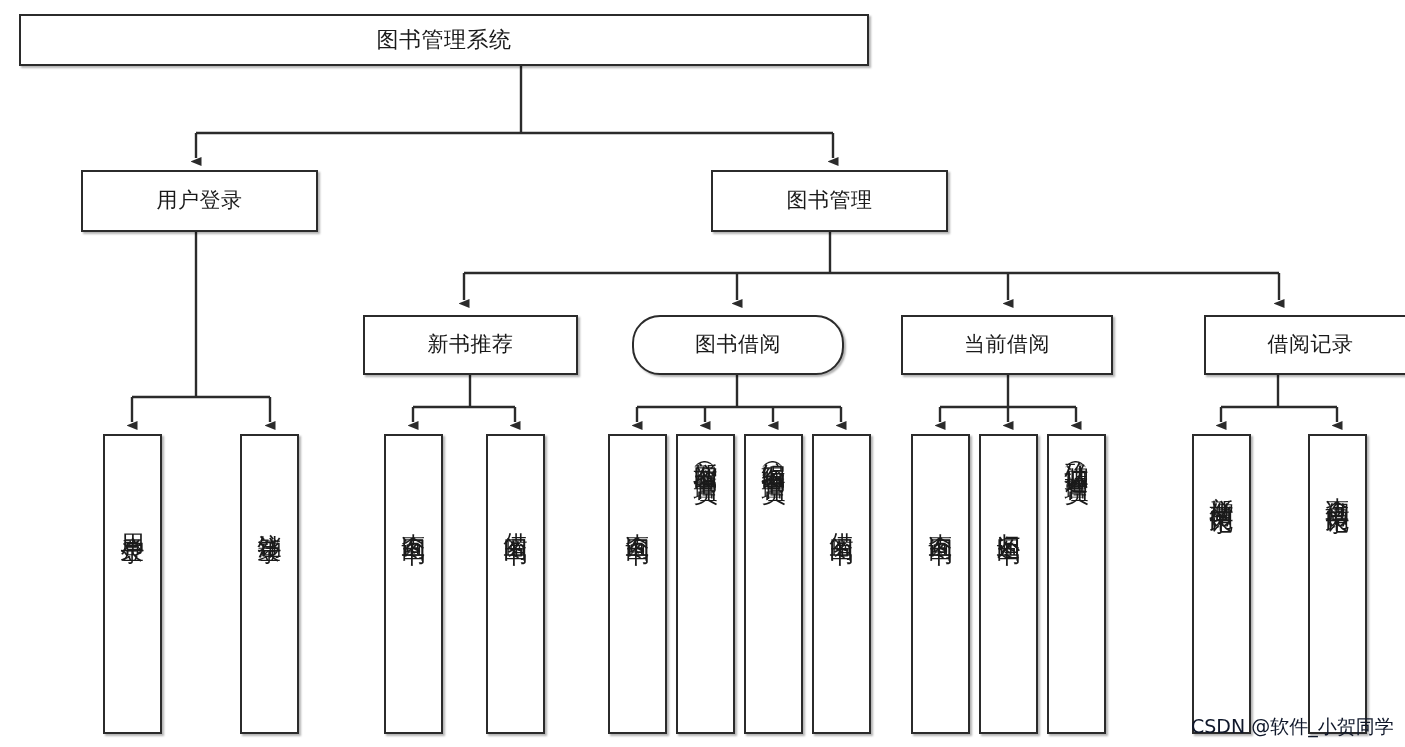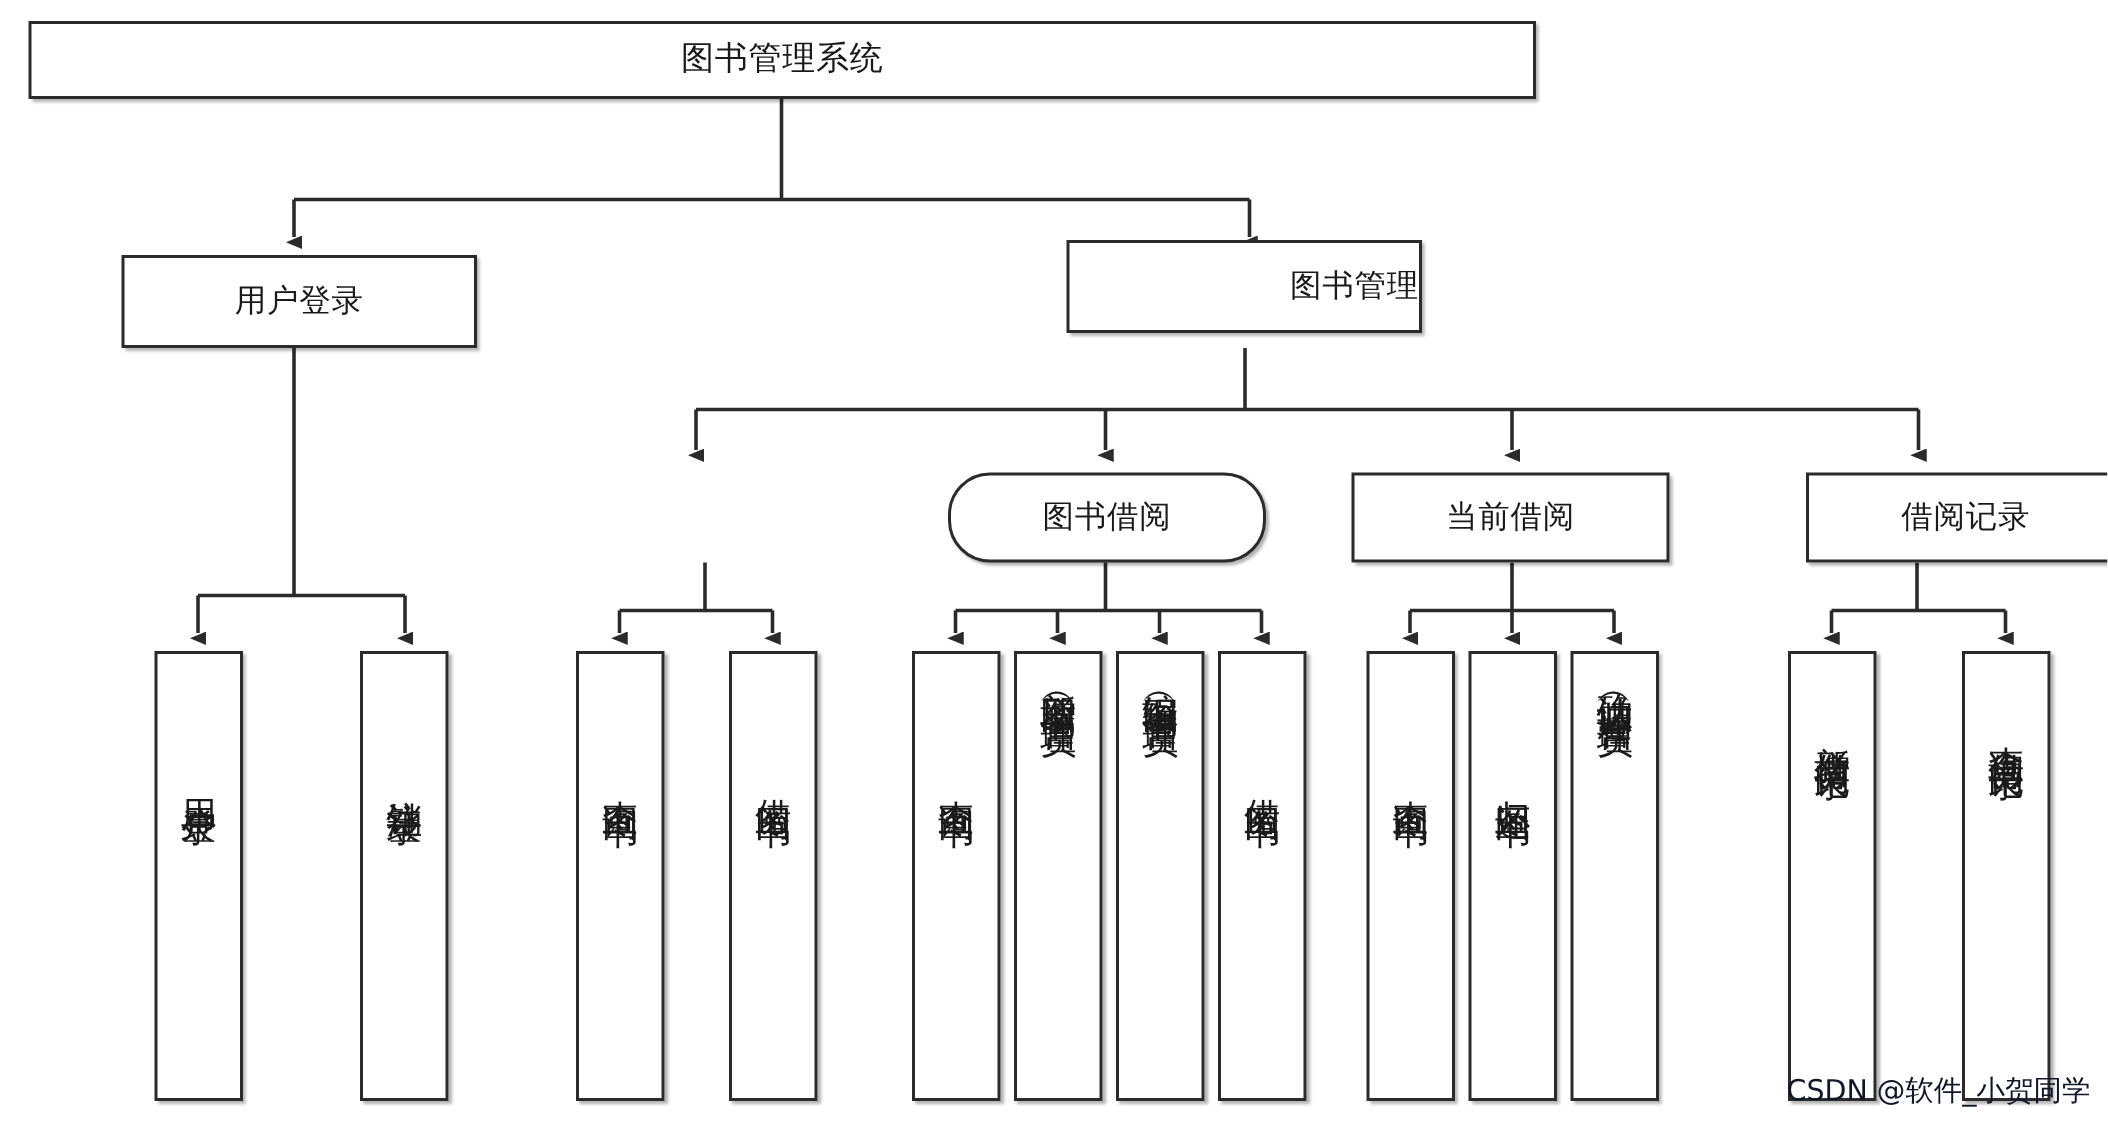--- a/index.html
+++ b/index.html
@@ -123,31 +123,34 @@
       <path d="M1008,407 L1008,422" marker-end="url(#arrow)"></path>
       <path d="M1076,407 L1076,422" marker-end="url(#arrow)"></path>
 
       <path d="M1278,375 L1278,407"></path>
       <path d="M1221,407 L1337,407"></path>
       <path d="M1221,407 L1221,422" marker-end="url(#arrow)"></path>
       <path d="M1337,407 L1337,422" marker-end="url(#arrow)"></path>
     </g>
   </svg>
 
-  <div class="node h root" style="left:19px; top:14px; width:1005px; height:52px;">
+  <div class="node h root" style="left:19px; top:14px; width:850px; height:52px;">
     <span class="label">图书管理系统</span>
   </div>
 
   <div class="node h" style="left:81px; top:170px; width:237px; height:62px;">
     <span class="label">用户登录</span>
   </div>
-  <div class="node h" style="left:711px; top:160px; width:237px; height:62px;justify-content:flex-end;">
+  <div class="node h" style="left:711px; top:170px; width:237px; height:62px;">
     <span class="label">图书管理</span>
   </div>
 
+  <div class="node h" style="left:363px; top:315px; width:215px; height:60px;">
+    <span class="label">新书推荐</span>
+  </div>
   <div class="node h" style="left:632px; top:315px; width:212px; height:60px;border-radius:28px;">
     <span class="label">图书借阅</span>
   </div>
   <div class="node h" style="left:901px; top:315px; width:212px; height:60px;">
     <span class="label">当前借阅</span>
   </div>
   <div class="node h" style="left:1172px; top:315px; width:213px; height:60px;margin-left:32px;">
     <span class="label">借阅记录</span>
   </div>
 

